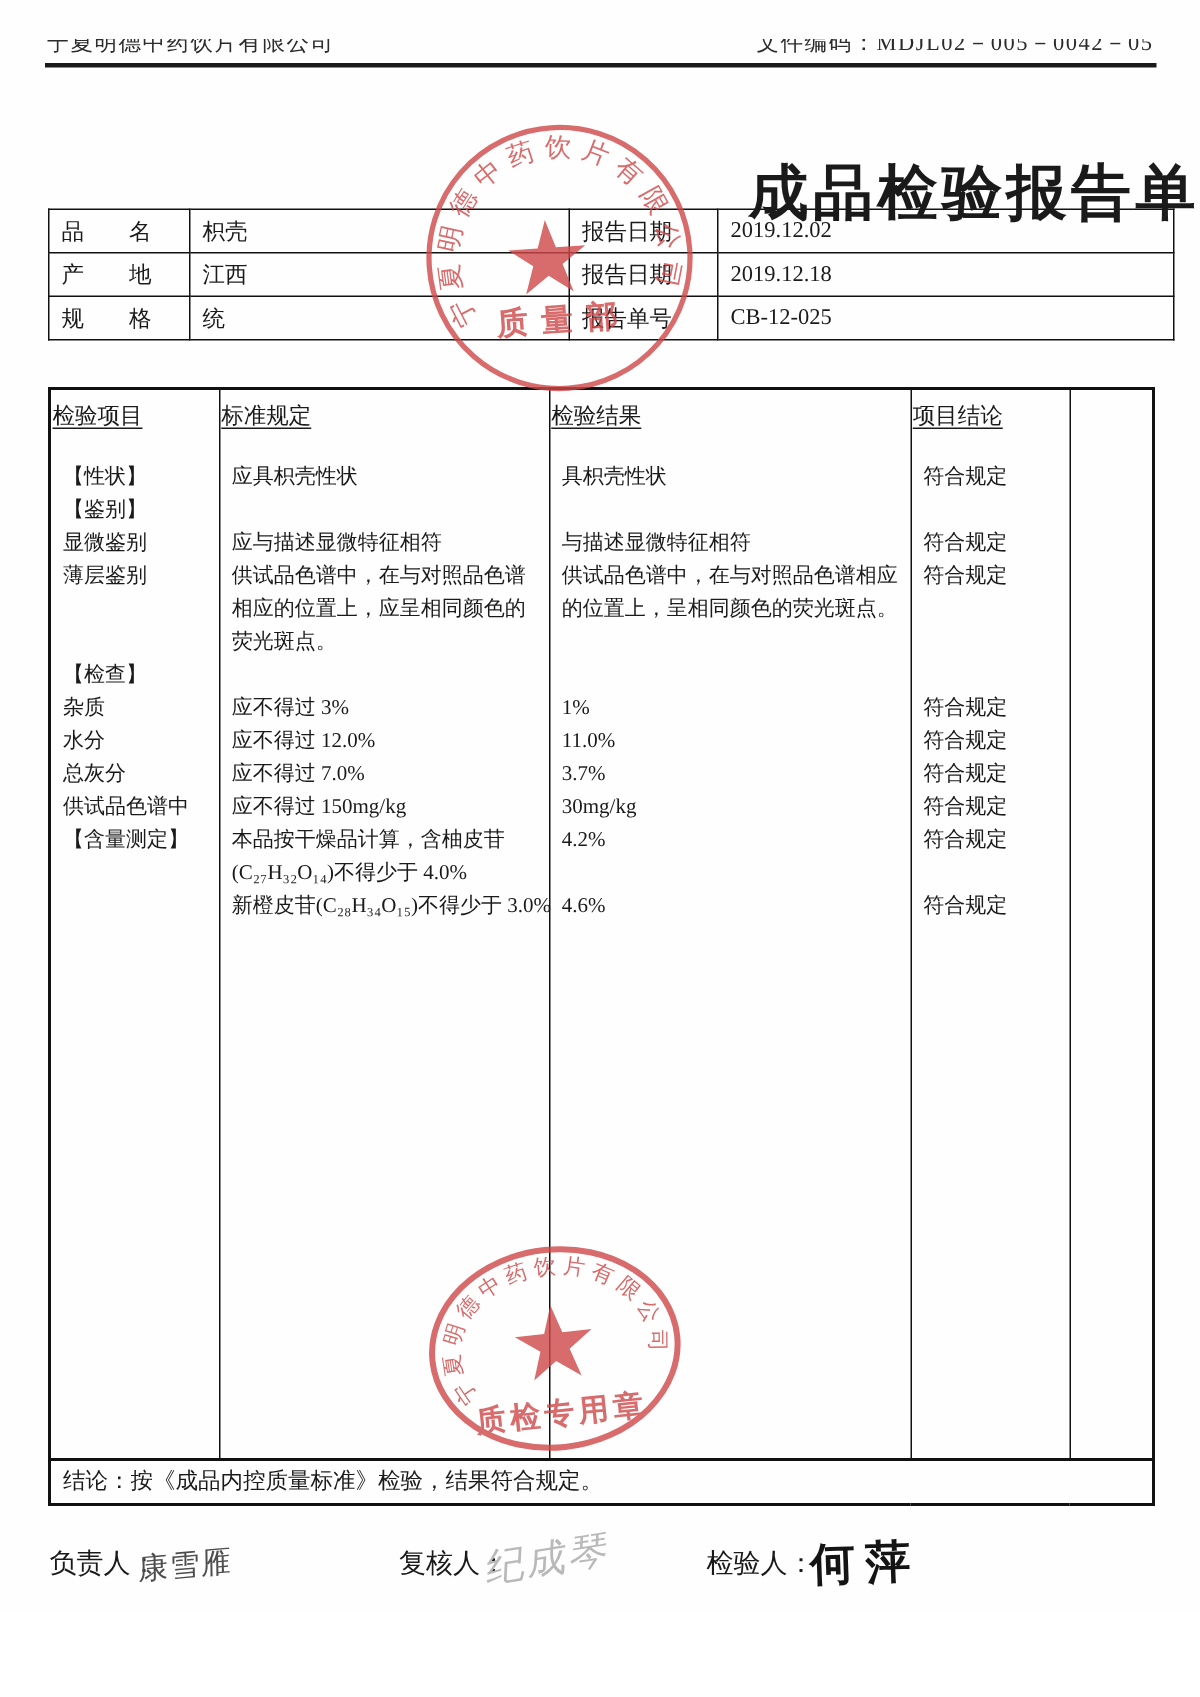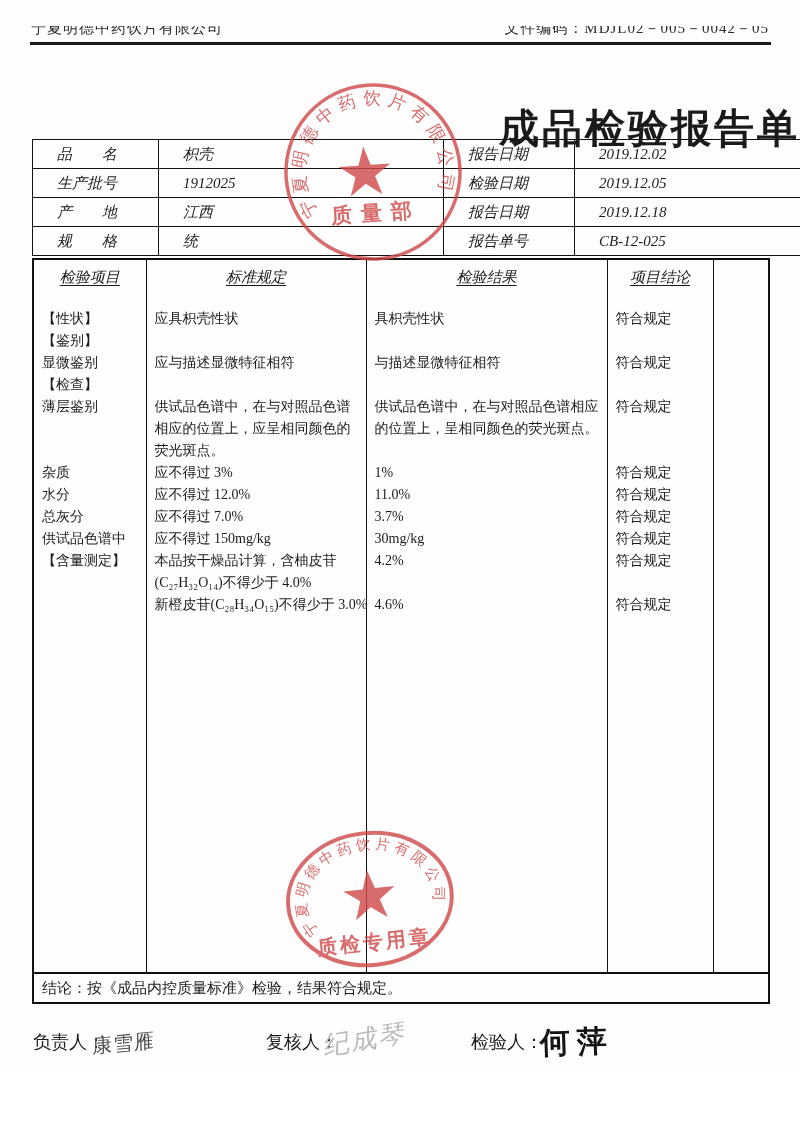--- a/index.html
+++ b/index.html
@@ -11,29 +11,29 @@
   .top-strip{position:absolute;left:31px;right:31px;top:26px;height:15px;overflow:hidden;}
   .top-strip-inner{display:flex;justify-content:space-between;margin-top:-7px;}
   .top-strip span{font-size:15px;letter-spacing:1px;color:#2b2b2b;white-space:nowrap;}
   .top-rule{position:absolute;left:30px;right:29px;top:42px;height:2.5px;background:#1a1a1a;}
   
   .doc-title{position:absolute;left:0;right:0;top:80px;text-align:right;
     font-size:40px;font-weight:bold;letter-spacing:3px;z-index:2;margin-top:21px;}
   
   table{border-collapse:collapse;table-layout:fixed;}
   .info{position:absolute;left:32px;top:139px;width:736px;z-index:1;background:transparent;}
-  .info td{border:1.5px solid #111;height:28px;font-size:15px;padding:0 24px;white-space:nowrap;overflow:visible;font-style:italic;}
+  .info td{border:1.5px solid #111;height:28px;font-size:15px;padding:0 8px;white-space:nowrap;overflow:visible;}
   .info td.lbl1{width:77px;}
   .info td.val1{width:236px;}
   .info td.lbl2{width:82px;}
   .info td.val2{width:287px;}
   
   .main{position:absolute;left:32px;top:258px;width:736px;z-index:1;border:2px solid #111;}
-  .main th{height:32px;font-size:15px;font-weight:normal;text-align:center;vertical-align:middle;
-    text-decoration:underline;text-underline-offset:3px;font-style:italic;}
+  .main th{height:32px;font-size:15px;font-weight:normal;text-align:left;vertical-align:middle;
+    text-decoration:underline;text-underline-offset:3px;}
   .main th,.main td{border-right:1.5px solid #111;}
   .main th:last-child,.main td:last-child{border-right:none;}
   .main td{vertical-align:top;font-size:14px;line-height:22px;padding:0 8px 0 8px;overflow:visible;}
   .main tr.first td{padding-top:14px;}
   .main td.c2{padding-right:2px;margin-left:28px;}
   .main tr.filler td{height:356px;}
   .main td.concl{border-top:2px solid #111;height:24px;vertical-align:middle;
     font-size:15px;padding:2px 8px;white-space:nowrap;}
   .nowrap{white-space:nowrap;}
   
@@ -69,26 +69,20 @@
 
   <div class="doc-title">成品检验报告单</div>
 
   <table class="info">
     <tbody>
         <tr>
       <td class="lbl1">品　　名</td>
       <td class="val1">枳壳</td>
       <td class="lbl2">报告日期</td>
       <td class="val2">2019.12.02</td>
-    </tr>
-    <tr>
-      <td class="lbl1">生产批号</td>
-      <td class="val1">1912025</td>
-      <td class="lbl2">检验日期</td>
-      <td class="val2">2019.12.05</td>
     </tr>
     <tr>
       <td class="lbl1">产　　地</td>
       <td class="val1">江西</td>
       <td class="lbl2">报告日期</td>
       <td class="val2">2019.12.18</td>
     </tr>
     <tr>
       <td class="lbl1">规　　格</td>
       <td class="val1">统</td>
@@ -129,31 +123,31 @@
       <td class="c5"></td>
     </tr>
     <tr>
       <td class="c1">显微鉴别</td>
       <td class="c2">应与描述显微特征相符</td>
       <td class="c3">与描述显微特征相符</td>
       <td class="c4">符合规定</td>
       <td class="c5"></td>
     </tr>
     <tr>
+      <td class="c1">薄层鉴别</td>
+      <td class="c2">供试品色谱中，在与对照品色谱相应的位置上，应呈相同颜色的荧光斑点。</td>
+      <td class="c3">供试品色谱中，在与对照品色谱相应的位置上，呈相同颜色的荧光斑点。</td>
+      <td class="c4">符合规定</td>
+      <td class="c5"></td>
+    </tr>
+    <tr>
       <td class="c1">【检查】</td>
       <td class="c2"></td>
       <td class="c3"></td>
       <td class="c4"></td>
-      <td class="c5"></td>
-    </tr>
-    <tr>
-      <td class="c1">薄层鉴别</td>
-      <td class="c2">供试品色谱中，在与对照品色谱相应的位置上，应呈相同颜色的荧光斑点。</td>
-      <td class="c3">供试品色谱中，在与对照品色谱相应的位置上，呈相同颜色的荧光斑点。</td>
-      <td class="c4">符合规定</td>
       <td class="c5"></td>
     </tr>
     <tr>
       <td class="c1">杂质</td>
       <td class="c2">应不得过 3%</td>
       <td class="c3">1%</td>
       <td class="c4">符合规定</td>
       <td class="c5"></td>
     </tr>
     <tr>

